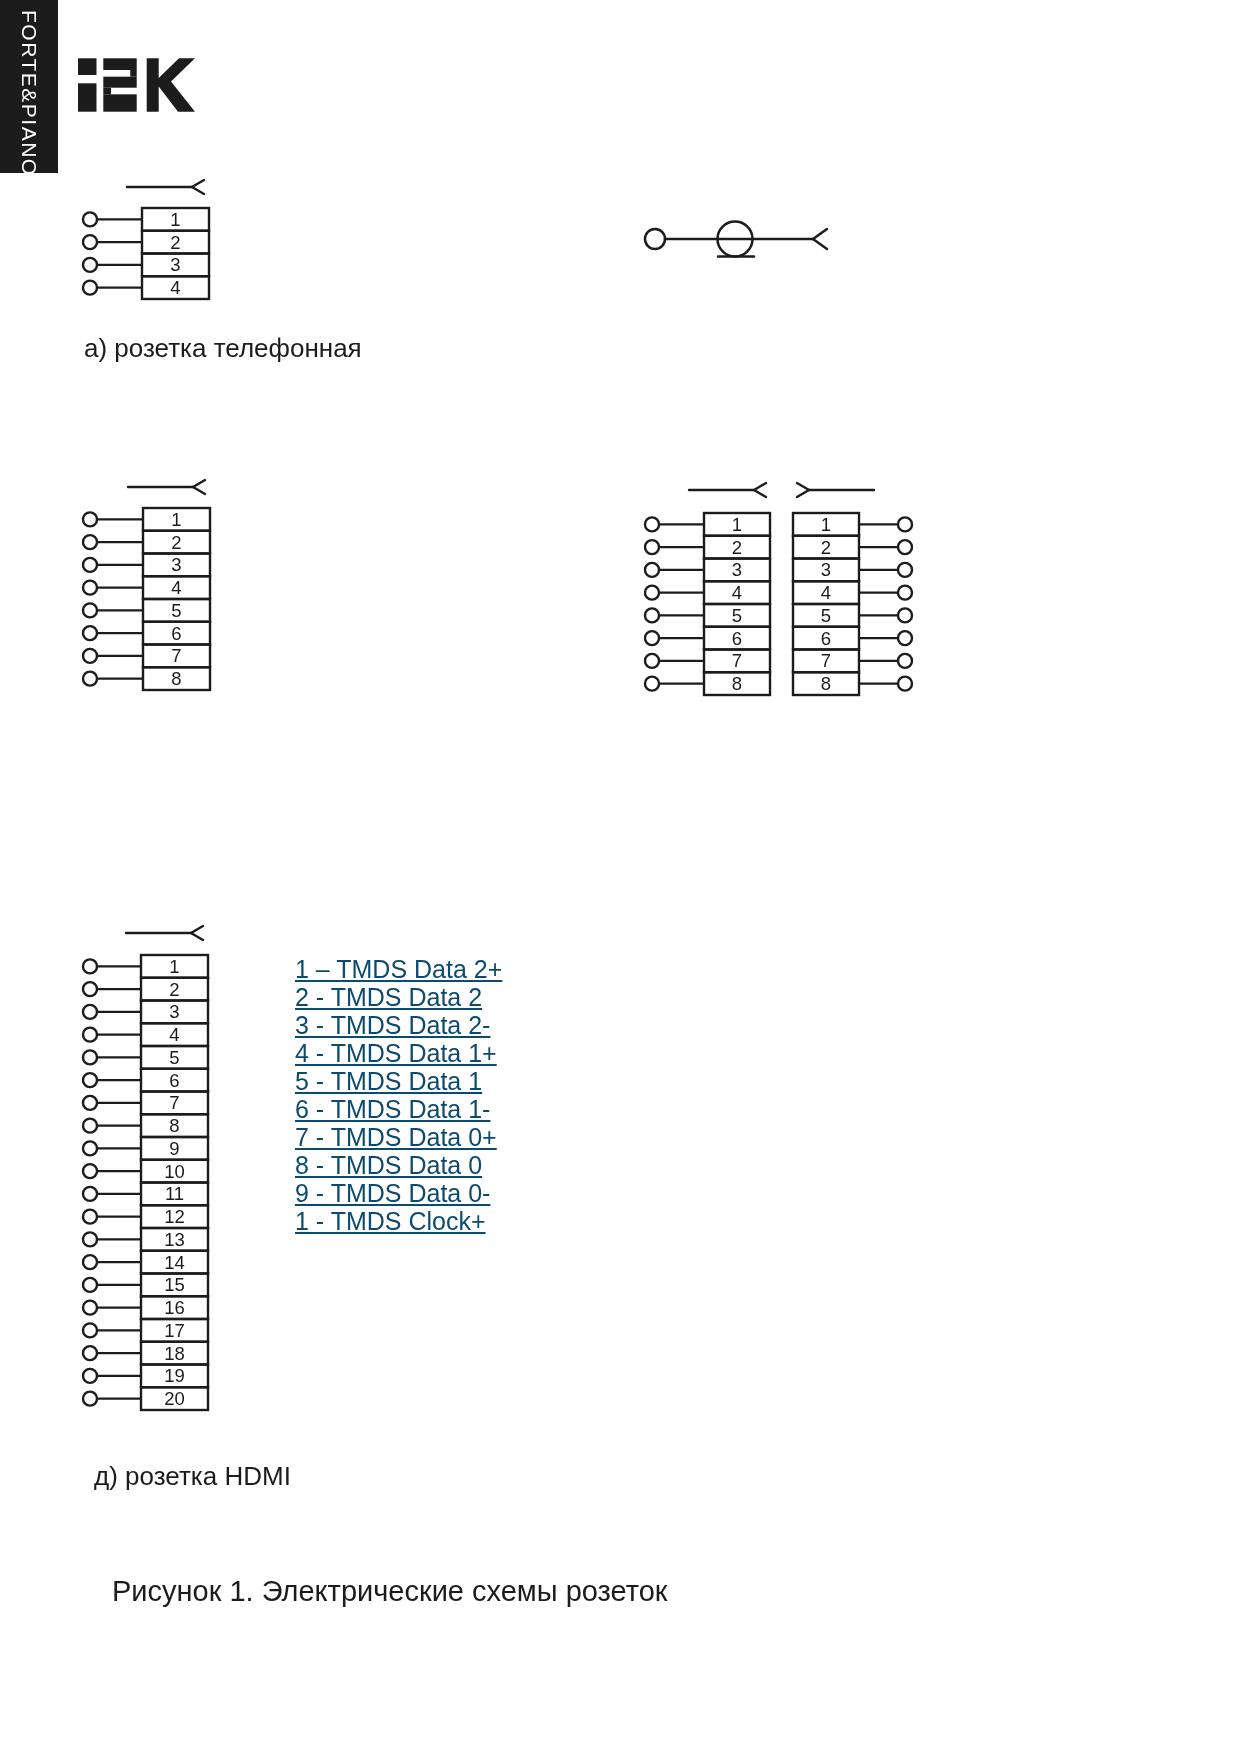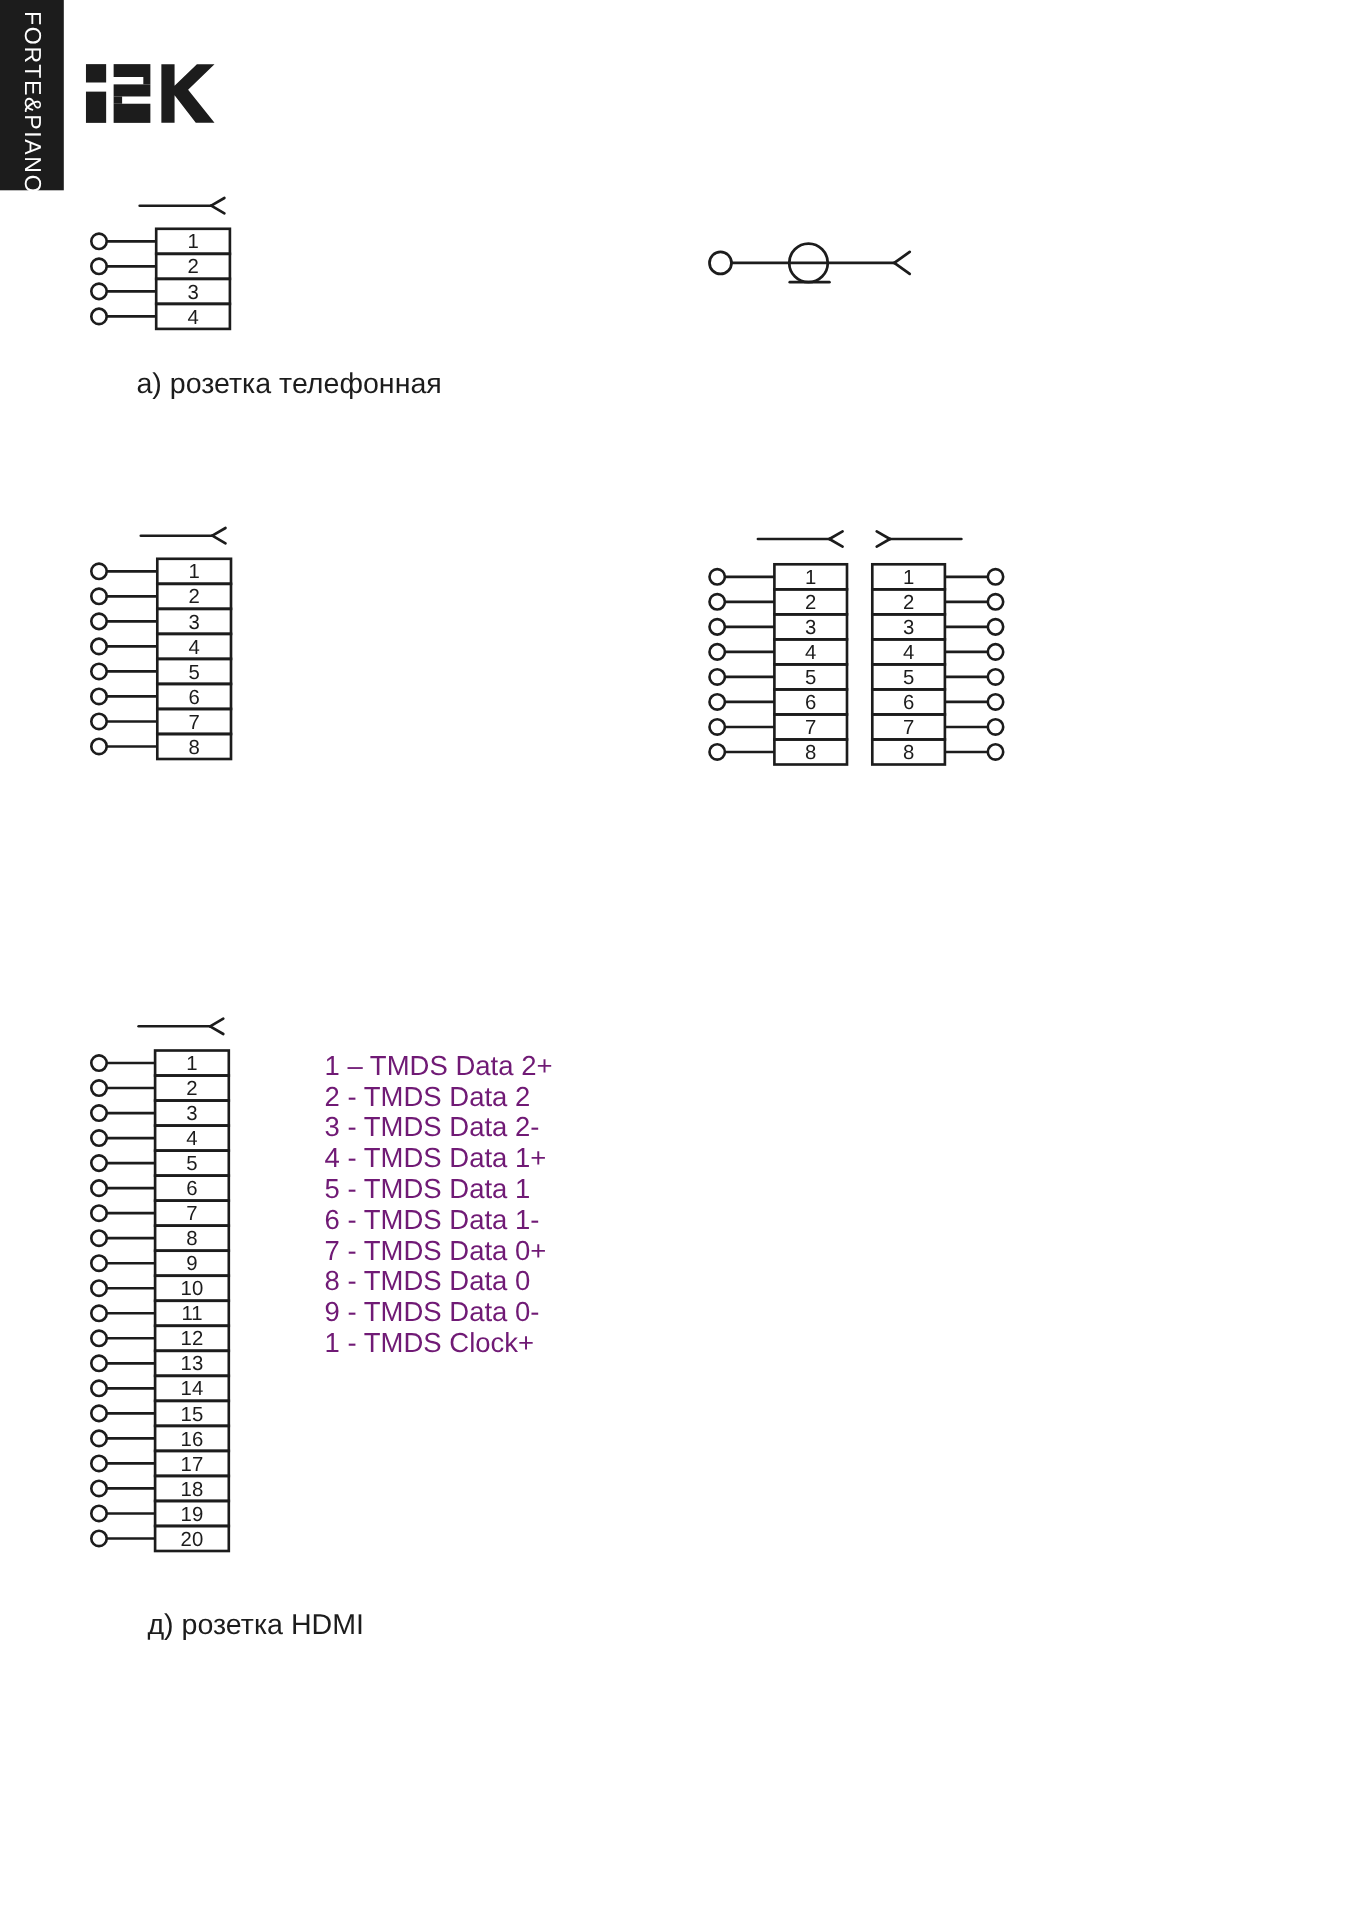--- a/index.html
+++ b/index.html
@@ -12,24 +12,24 @@
     display:flex;justify-content:center;align-items:flex-start;
   }
   .side-tab span{
     writing-mode:vertical-rl;text-orientation:mixed;
     color:#ffffff;font-size:21px;letter-spacing:1.5px;padding-top:10px;
     font-family:"Liberation Sans","DejaVu Sans",sans-serif;
   }
   .logo-svg{position:absolute;left:78px;top:56px;}
   svg.diagram{position:absolute;overflow:visible;}
   .caption{
-    position:absolute;color:#1c1c1c;font-size:26px;white-space:nowrap;margin-left:40px;
+    position:absolute;color:#1c1c1c;font-size:26px;white-space:nowrap;
   }
   .legend-col{
-    position:absolute;color:#701a75;font-size:25px;line-height:28px;white-space:nowrap;
+    position:absolute;color:#0c4a6e;font-size:25px;line-height:28px;white-space:nowrap;text-decoration:underline;
   }
   .figure-caption{
     position:absolute;left:112px;top:1575px;color:#1c1c1c;font-size:29px;white-space:nowrap;
   }
 </style>
 </head>
 <body>
 
 <div class="page">
 
@@ -300,14 +300,15 @@
       <div>4 - TMDS Data 1+</div>
       <div>5 - TMDS Data 1</div>
       <div>6 - TMDS Data 1-</div>
       <div>7 - TMDS Data 0+</div>
       <div>8 - TMDS Data 0</div>
       <div>9 - TMDS Data 0-</div>
       <div>1 - TMDS Clock+</div>
     </div>
   <div class="caption" style="left:94px;top:1461px">д) розетка HDMI</div>
 
+  <div class="figure-caption">Рисунок 1. Электрические схемы розеток</div>
 
 </div>
 
 </body></html>

